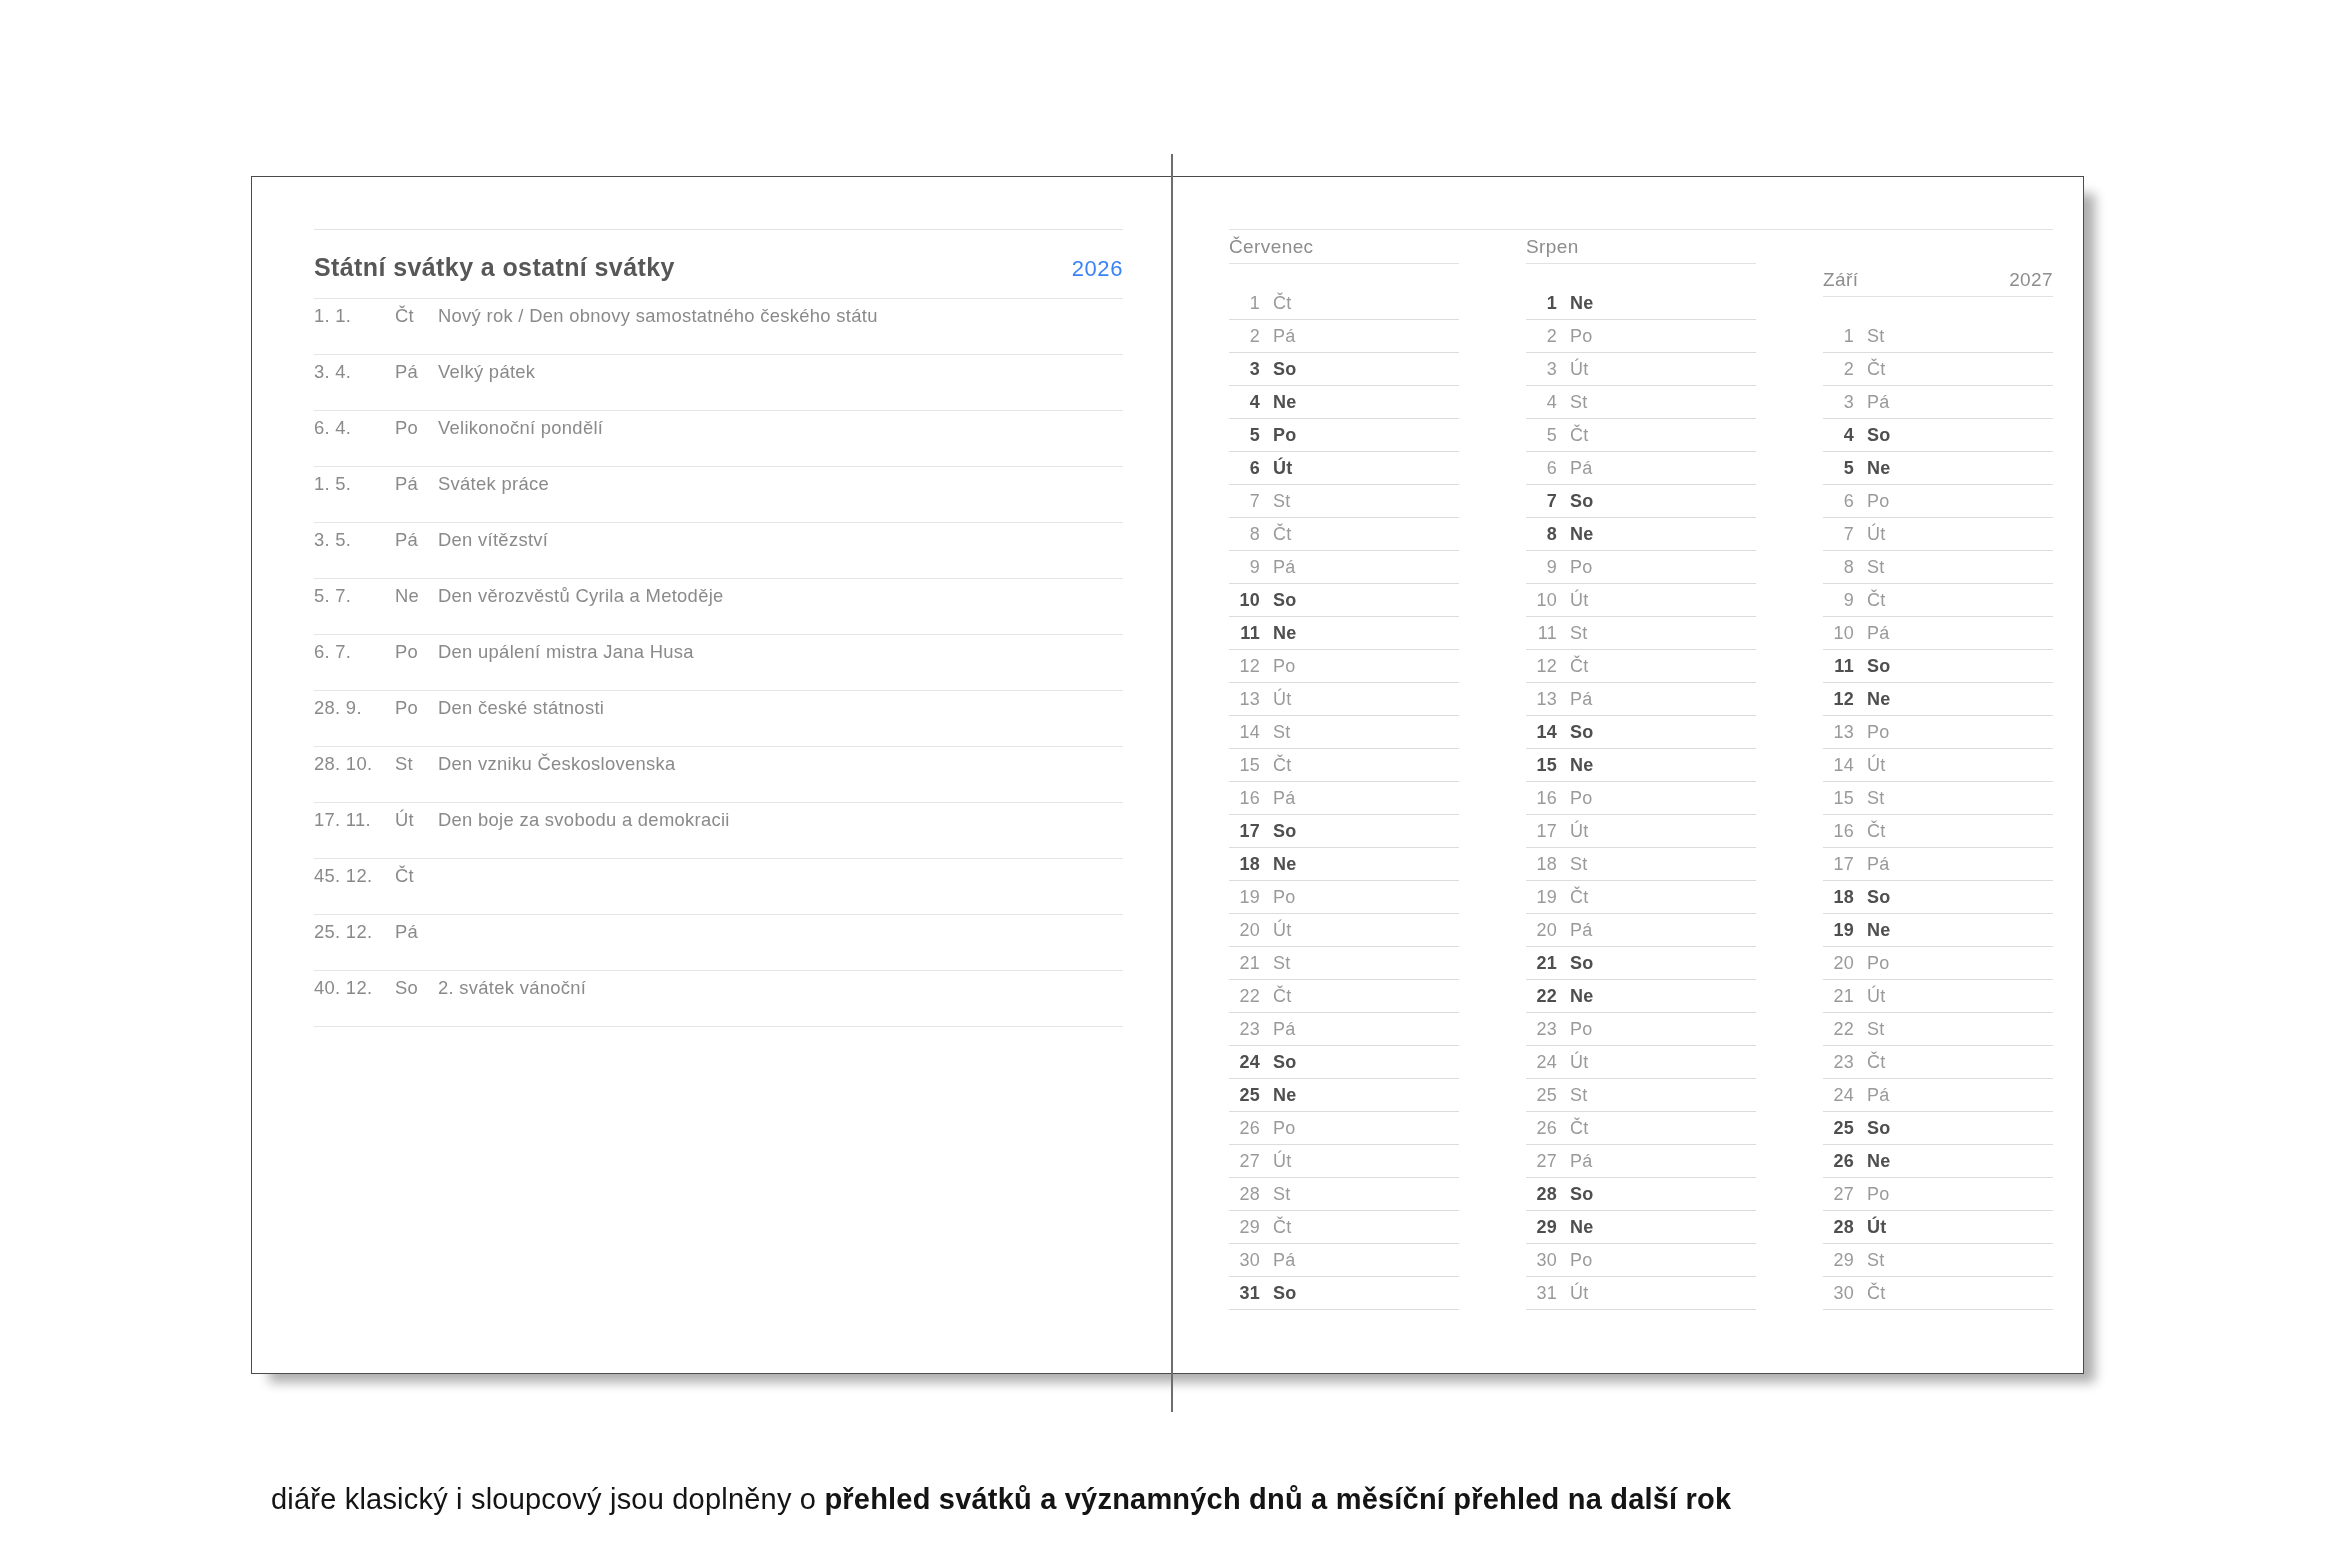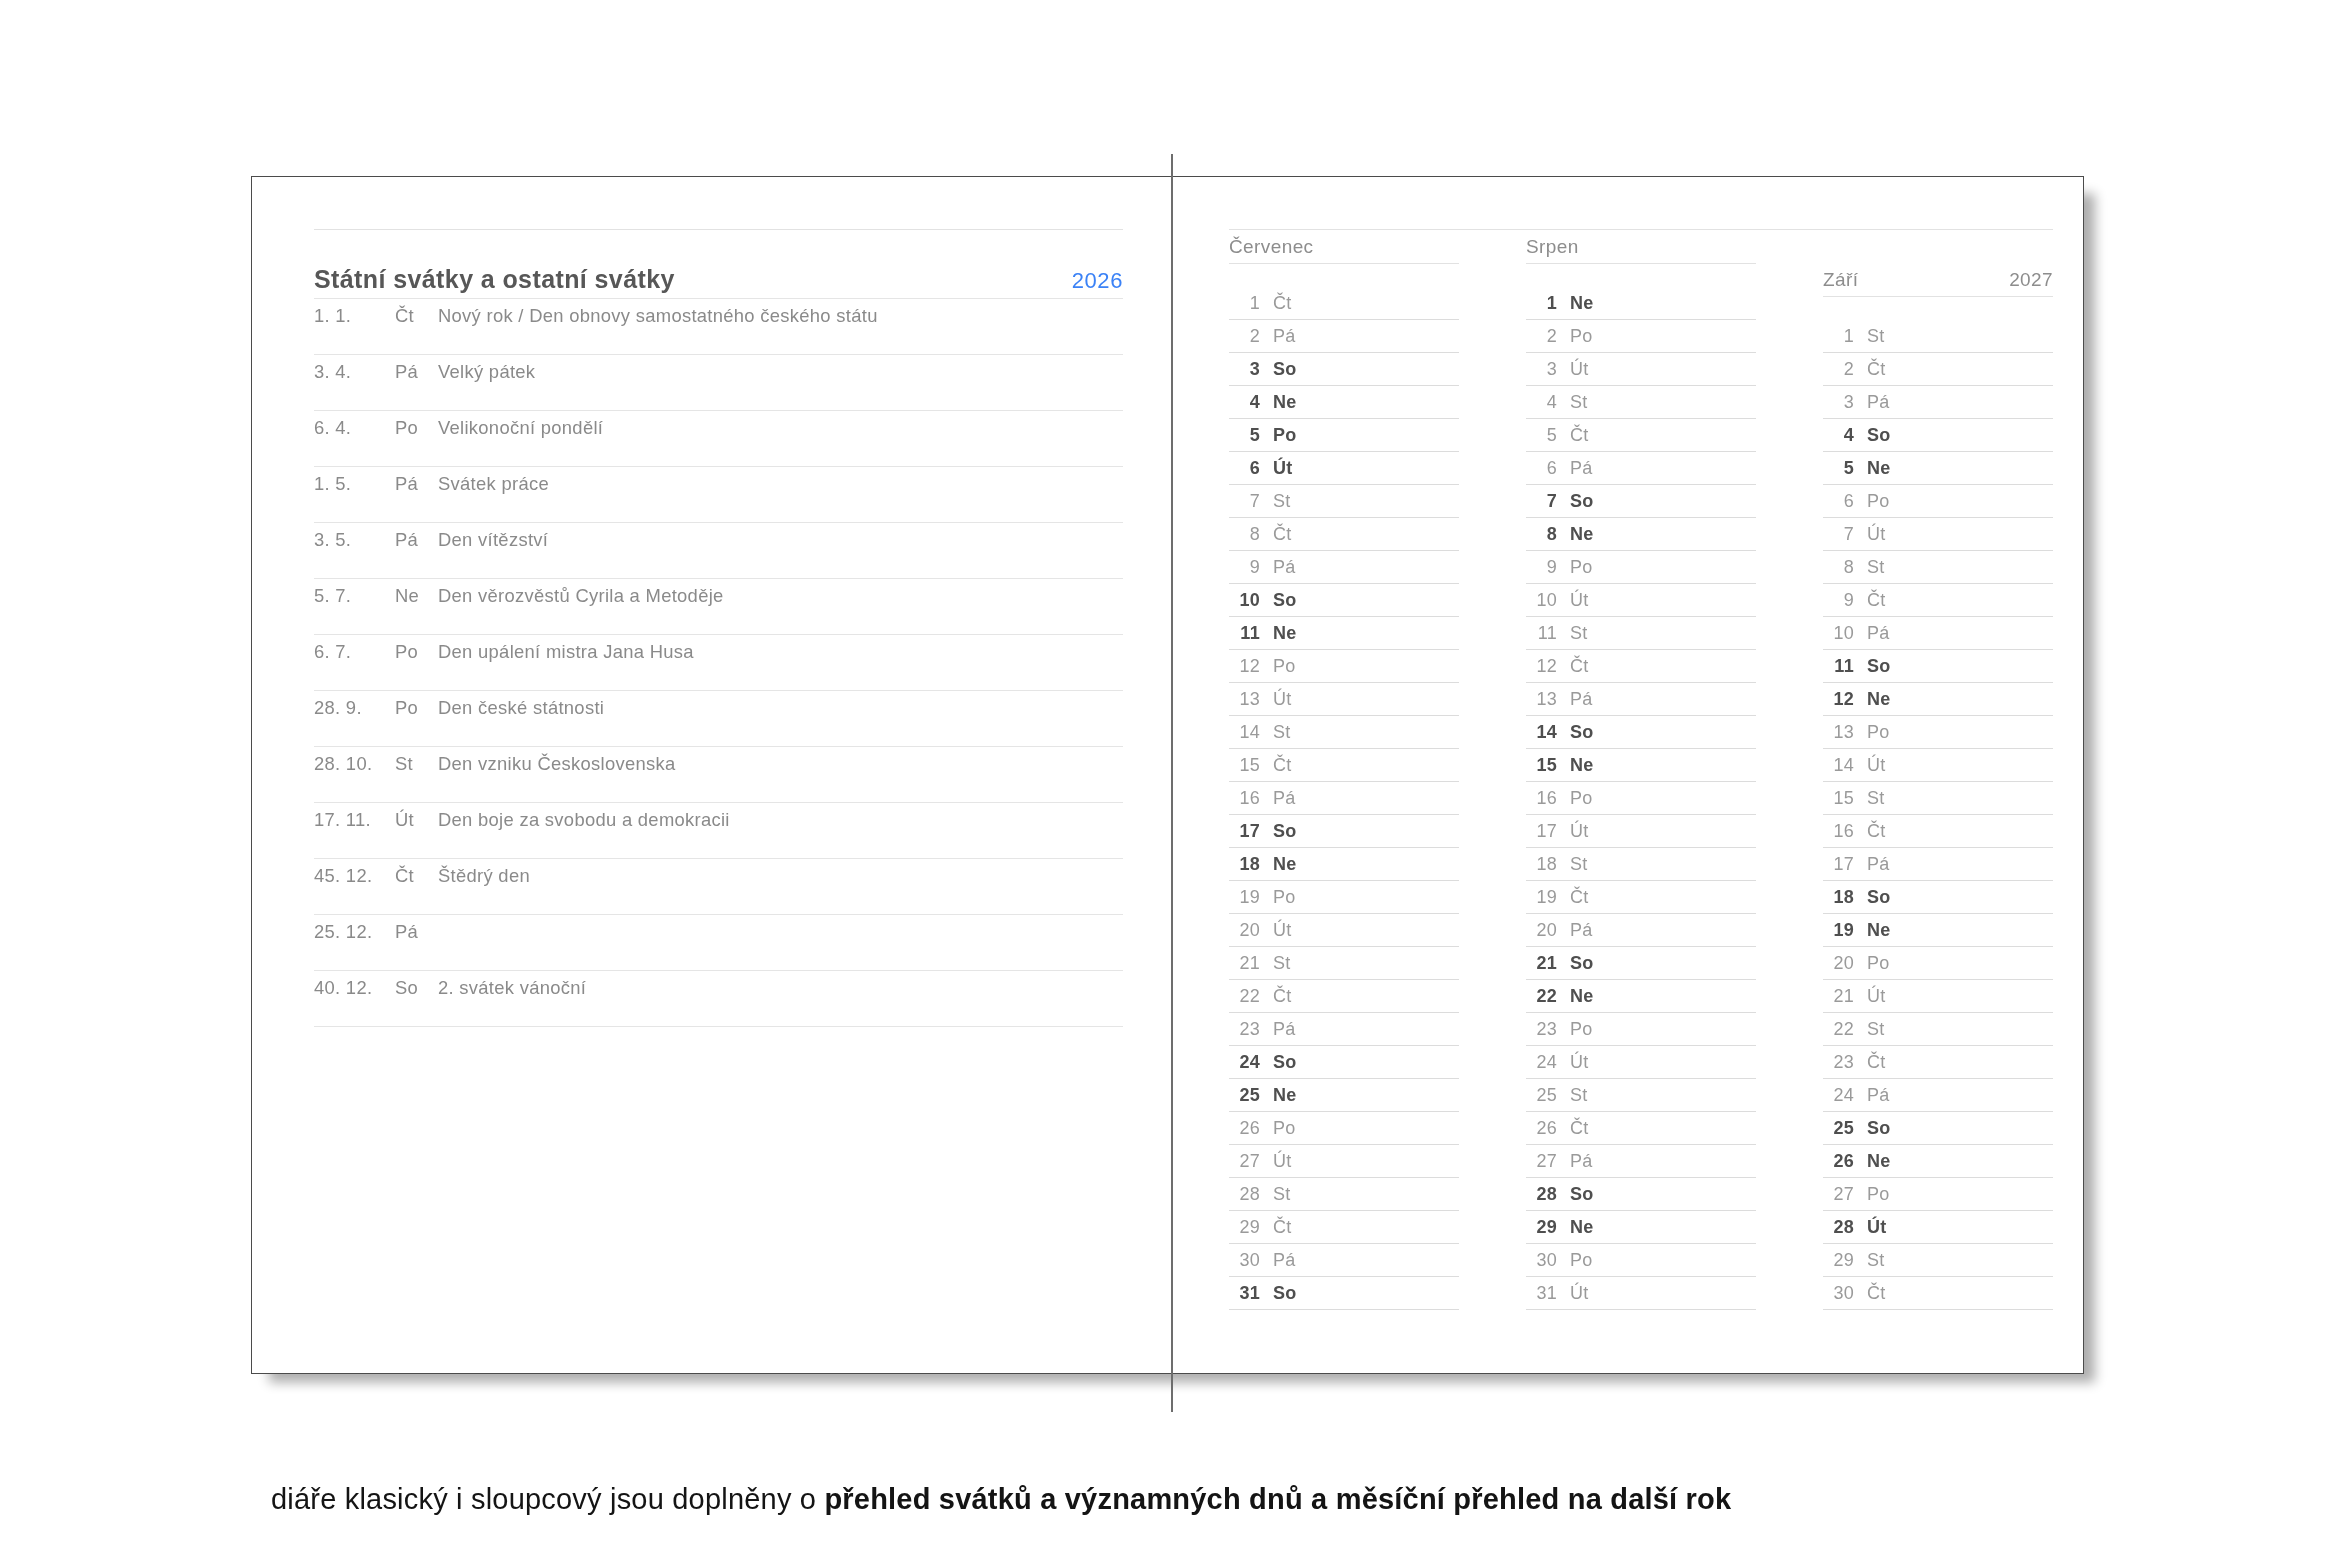--- a/index.html
+++ b/index.html
@@ -24,21 +24,21 @@
     position:absolute;left:1171px;top:154px;
     width:1.8px;height:1258px;
     background:#6d6d6d;
     z-index:6;
   }
 
   
   .lp-content{position:absolute;left:62px;top:52px;width:809px;}
   .lp-header{
     border-top:1.8px solid #e2e2e2;
-    padding-top:35px;height:69px;box-sizing:border-box;
+    padding-top:23px;height:69px;box-sizing:border-box;
     display:flex;justify-content:space-between;align-items:baseline;
   }
   .lp-title{
     font-size:25px;font-weight:700;color:#575757;letter-spacing:0.4px;
   }
   .lp-year{font-size:22px;color:#3b82f6;letter-spacing:0.6px;}
   .holidays-list{border-top:1.8px solid #e5e5e5;}
   .holiday-row{
     height:56px;box-sizing:border-box;
     border-bottom:1.8px solid #e5e5e5;
@@ -141,21 +141,20 @@
             <span class="holiday-name">Den vzniku Československa</span>
           </div>
           <div class="holiday-row">
             <span class="holiday-date">17. 11.</span>
             <span class="holiday-day">Út</span>
             <span class="holiday-name">Den boje za svobodu a demokracii</span>
           </div>
           <div class="holiday-row">
             <span class="holiday-date">45. 12.</span>
             <span class="holiday-day">Čt</span>
-            <span class="holiday-name">Štědrý den</span>
           </div>
           <div class="holiday-row">
             <span class="holiday-date">25. 12.</span>
             <span class="holiday-day">Pá</span>
           </div>
           <div class="holiday-row">
             <span class="holiday-date">40. 12.</span>
             <span class="holiday-day">So</span>
             <span class="holiday-name">2. svátek vánoční</span>
           </div>

